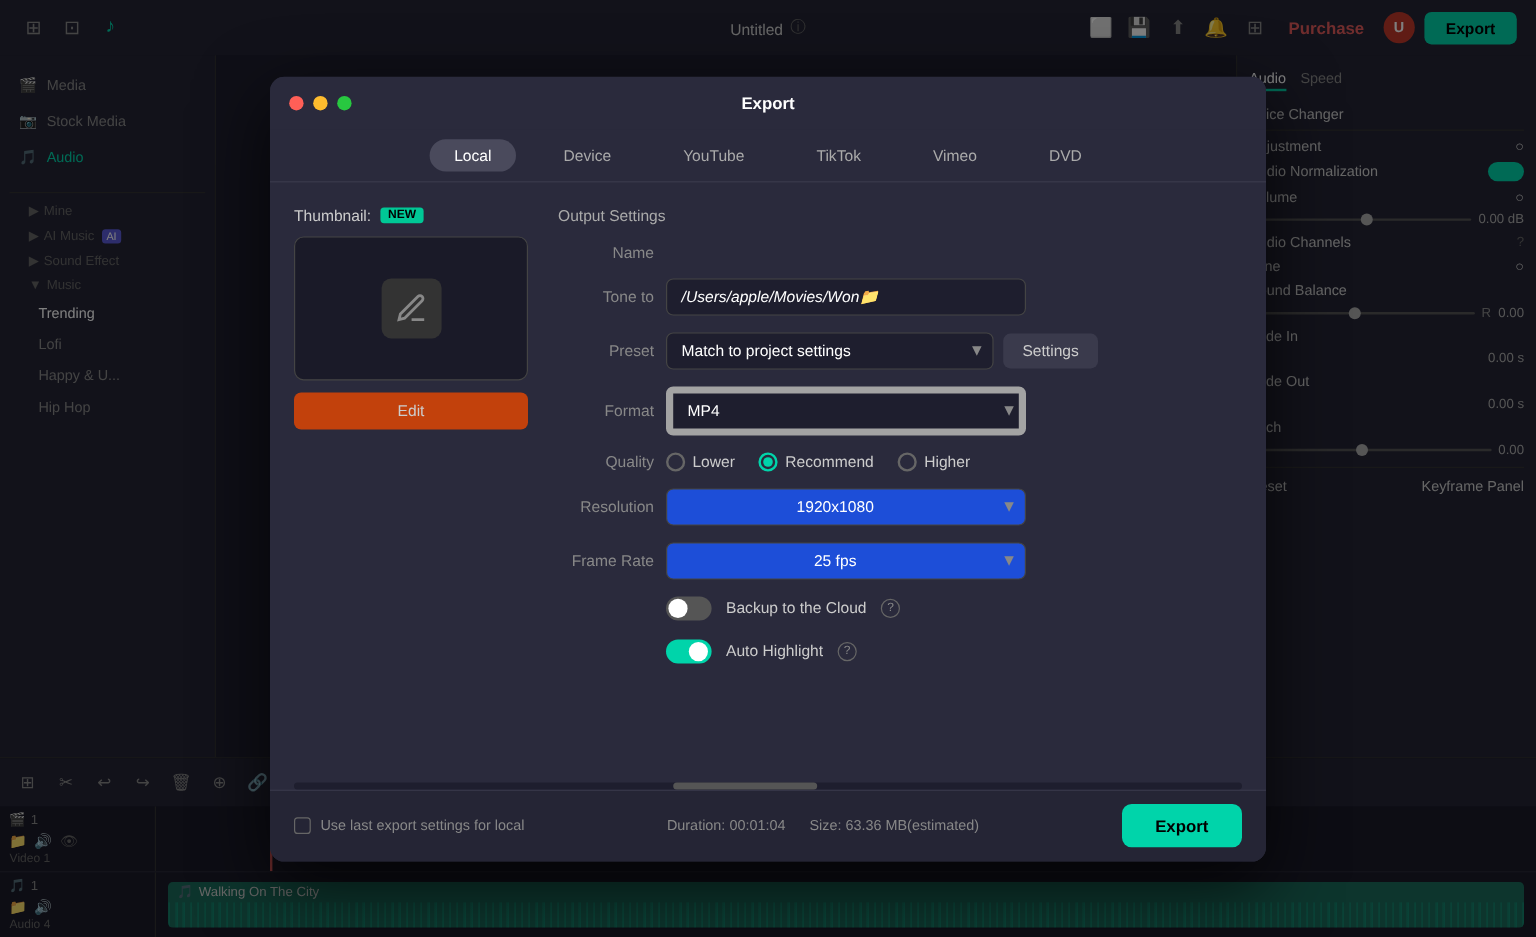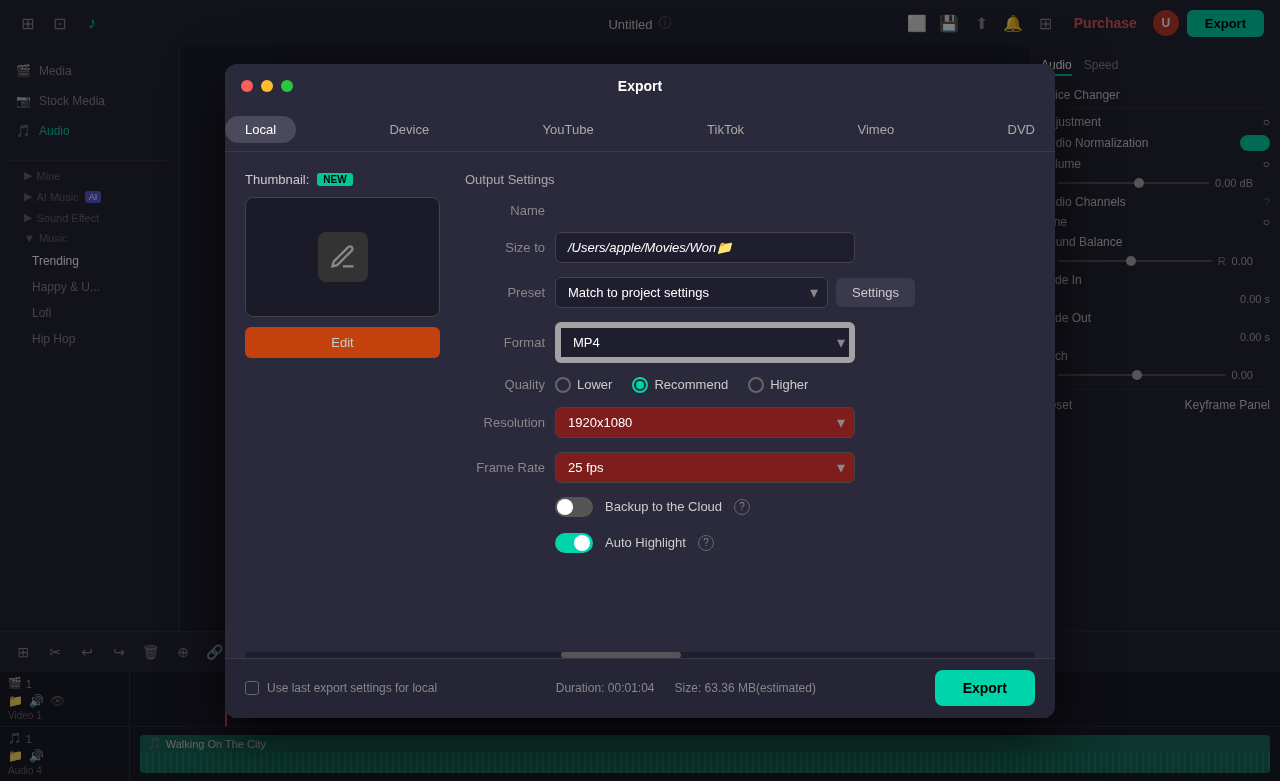--- a/index.html
+++ b/index.html
@@ -171,21 +171,21 @@
     }
     .rp-toggle.on { background: #00d4aa; }
     .rp-value {
       color: #aaa;
       font-size: 11px;
     }
     .rp-slider-container {
       display: flex;
       align-items: center;
       gap: 6px;
-      margin: 4px 17px;
+      margin: 4px 0;
       justify-content: center;
     }
     .rp-slider {
       flex: 1;
       height: 2px;
       background: #555;
       border-radius: 2px;
       position: relative;
     }
     .rp-slider-thumb {
@@ -321,21 +321,21 @@
     .dot-green { background: #28c840; }
     .dialog-title {
       color: #fff;
       font-size: 14px;
       font-weight: 600;
     }
 
     
     .dialog-tabs {
       display: flex;
-      justify-content: space-between;
+      justify-content: center;
       gap: 20px;
       padding: 8px 0;
       border-bottom: 1px solid #3a3a4c;
     }
     .dialog-tab {
       padding: 6px 20px;
       border-radius: 20px;
       color: #aaa;
       font-size: 13px;
       cursor: pointer;
@@ -567,29 +567,30 @@
     }
 
     
     .res-wrapper {
       flex: 1;
       max-width: 300px;
       position: relative;
     }
     .res-wrapper select {
       width: 100%;
-      background: #7f1d1d;
+      background: #1d4ed8;
       border: 1px solid #444;
       border-radius: 6px;
       color: #fff;
       font-size: 13px;
       padding: 7px 30px 7px 12px;
       outline: none;
       appearance: none;
       cursor: pointer;
+      text-align: center;
     }
     .res-wrapper::after {
       content: '▾';
       position: absolute;
       right: 10px;
       top: 50%;
       transform: translateY(-50%);
       color: #888;
       pointer-events: none;
     }
@@ -765,22 +766,22 @@
       </div>
       <div class="sidebar-section">
         <span>▶</span>
         <span>Sound Effect</span>
       </div>
       <div class="sidebar-section">
         <span>▼</span>
         <span>Music</span>
       </div>
       <div class="sidebar-sub-item active">Trending</div>
+      <div class="sidebar-sub-item">Lofi</div>
       <div class="sidebar-sub-item">Happy &amp; U...</div>
-      <div class="sidebar-sub-item">Lofi</div>
       <div class="sidebar-sub-item">Hip Hop</div>
     </div>
   </div>
 
   <div class="right-panel">
     <div class="right-panel-tabs">
       <div class="rp-tab active">Audio</div>
       <div class="rp-tab">Speed</div>
     </div>
     <div class="rp-row">
@@ -947,21 +948,21 @@
         </div>
 
         <div class="output-settings">
           <div class="output-title">Output Settings</div>
 
           <div class="settings-row">
             <span class="settings-label">Name</span>
           </div>
 
           <div class="settings-row">
-            <span class="settings-label">Size to</span>
+            <span class="settings-label">Tone to</span>
             <div class="settings-input-with-btn">
               <span>/Users/apple/Movies/Won</span>
               <span class="folder-icon">📁</span>
             </div>
           </div>
 
           <div class="settings-row">
             <span class="settings-label">Preset</span>
             <div class="preset-container">
               <div class="preset-select-wrapper">

